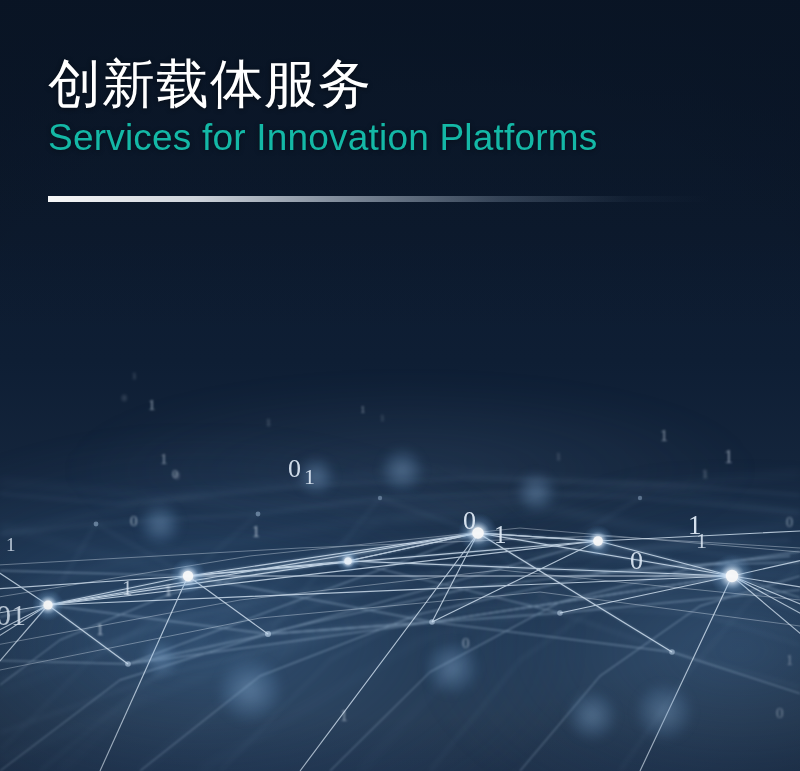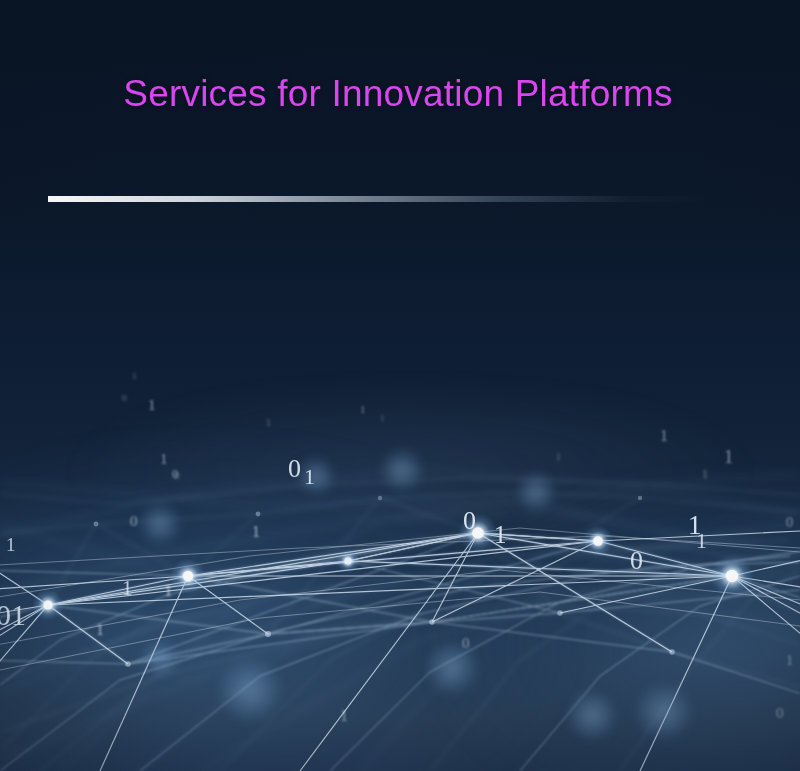--- a/index.html
+++ b/index.html
@@ -115,29 +115,28 @@
     color: #ffffff;
     font-size: 53px;
     letter-spacing: 1px;
     line-height: 1.12;
     font-weight: 400;
     text-shadow: 0 1px 5px rgba(0,0,0,0.45);
     margin: 0;
     white-space: nowrap;
   }
   .title-en {
-    color: #d946ef;
+    color: #14b8a6;
     font-size: 37px;
     font-weight: 300;
     letter-spacing: 0.2px;
     line-height: 1.2;
-    margin: 18px 0 0 0;
+    margin: 3px 0 0 0;
     text-shadow: 0 1px 5px rgba(0,0,0,0.40);
     white-space: nowrap;
-    text-align: center;
   }
   .divider {
     position: absolute;
     left: 48px;
     top: 196px;
     width: 662px;
     height: 6px;
     background: linear-gradient(to right,
         rgba(255,255,255,0.97) 0%,
         rgba(233,238,244,0.88) 22%,
@@ -331,17 +330,18 @@
       <span class="digit" style="left: 340px; top: 708px; font-size: 16px; opacity: 0.55; filter: blur(1.1px);">1</span>
       <span class="digit" style="left: 776px; top: 706px; font-size: 15px; opacity: 0.5; filter: blur(1.2px);">0</span>
       <span class="digit" style="left: 462px; top: 636px; font-size: 15px; opacity: 0.52; filter: blur(1.1px);">0</span>
       <span class="digit" style="left: 556px; top: 452px; font-size: 10px; opacity: 0.38; filter: blur(1.6px);">1</span>
     </div>
 
   <div class="bg-vignette"></div>
   <div class="bg-dark-top"></div>
 
   <div class="header">
+    <h1 class="title-cn">创新载体服务</h1>
     <h2 class="title-en">Services for Innovation Platforms</h2>
   </div>
   <div class="divider"></div>
 
 </div>
 
 </body></html>

